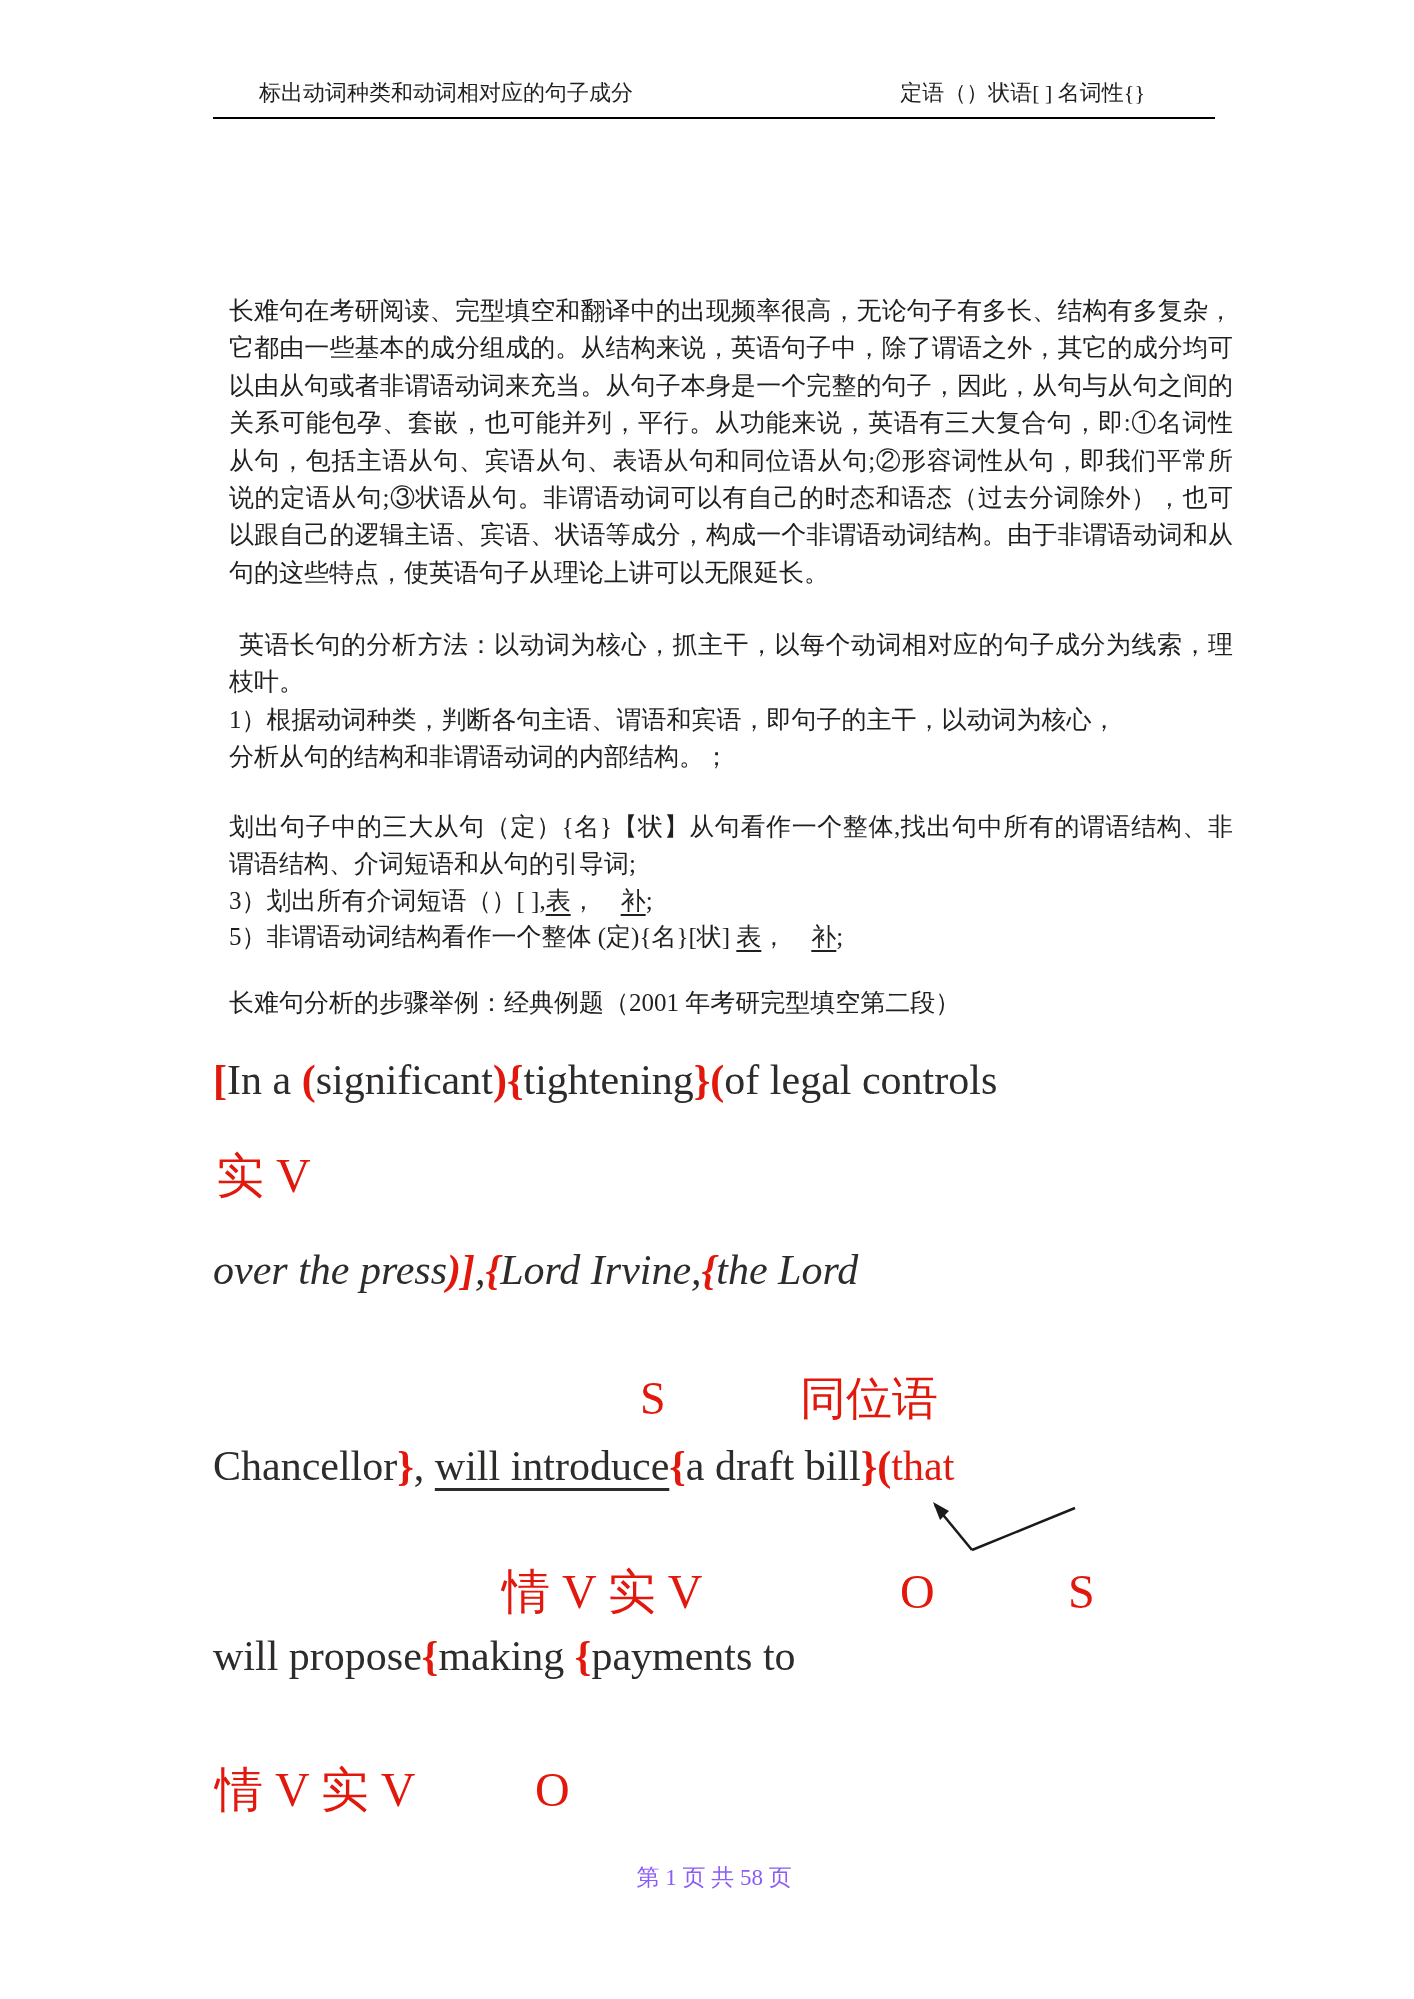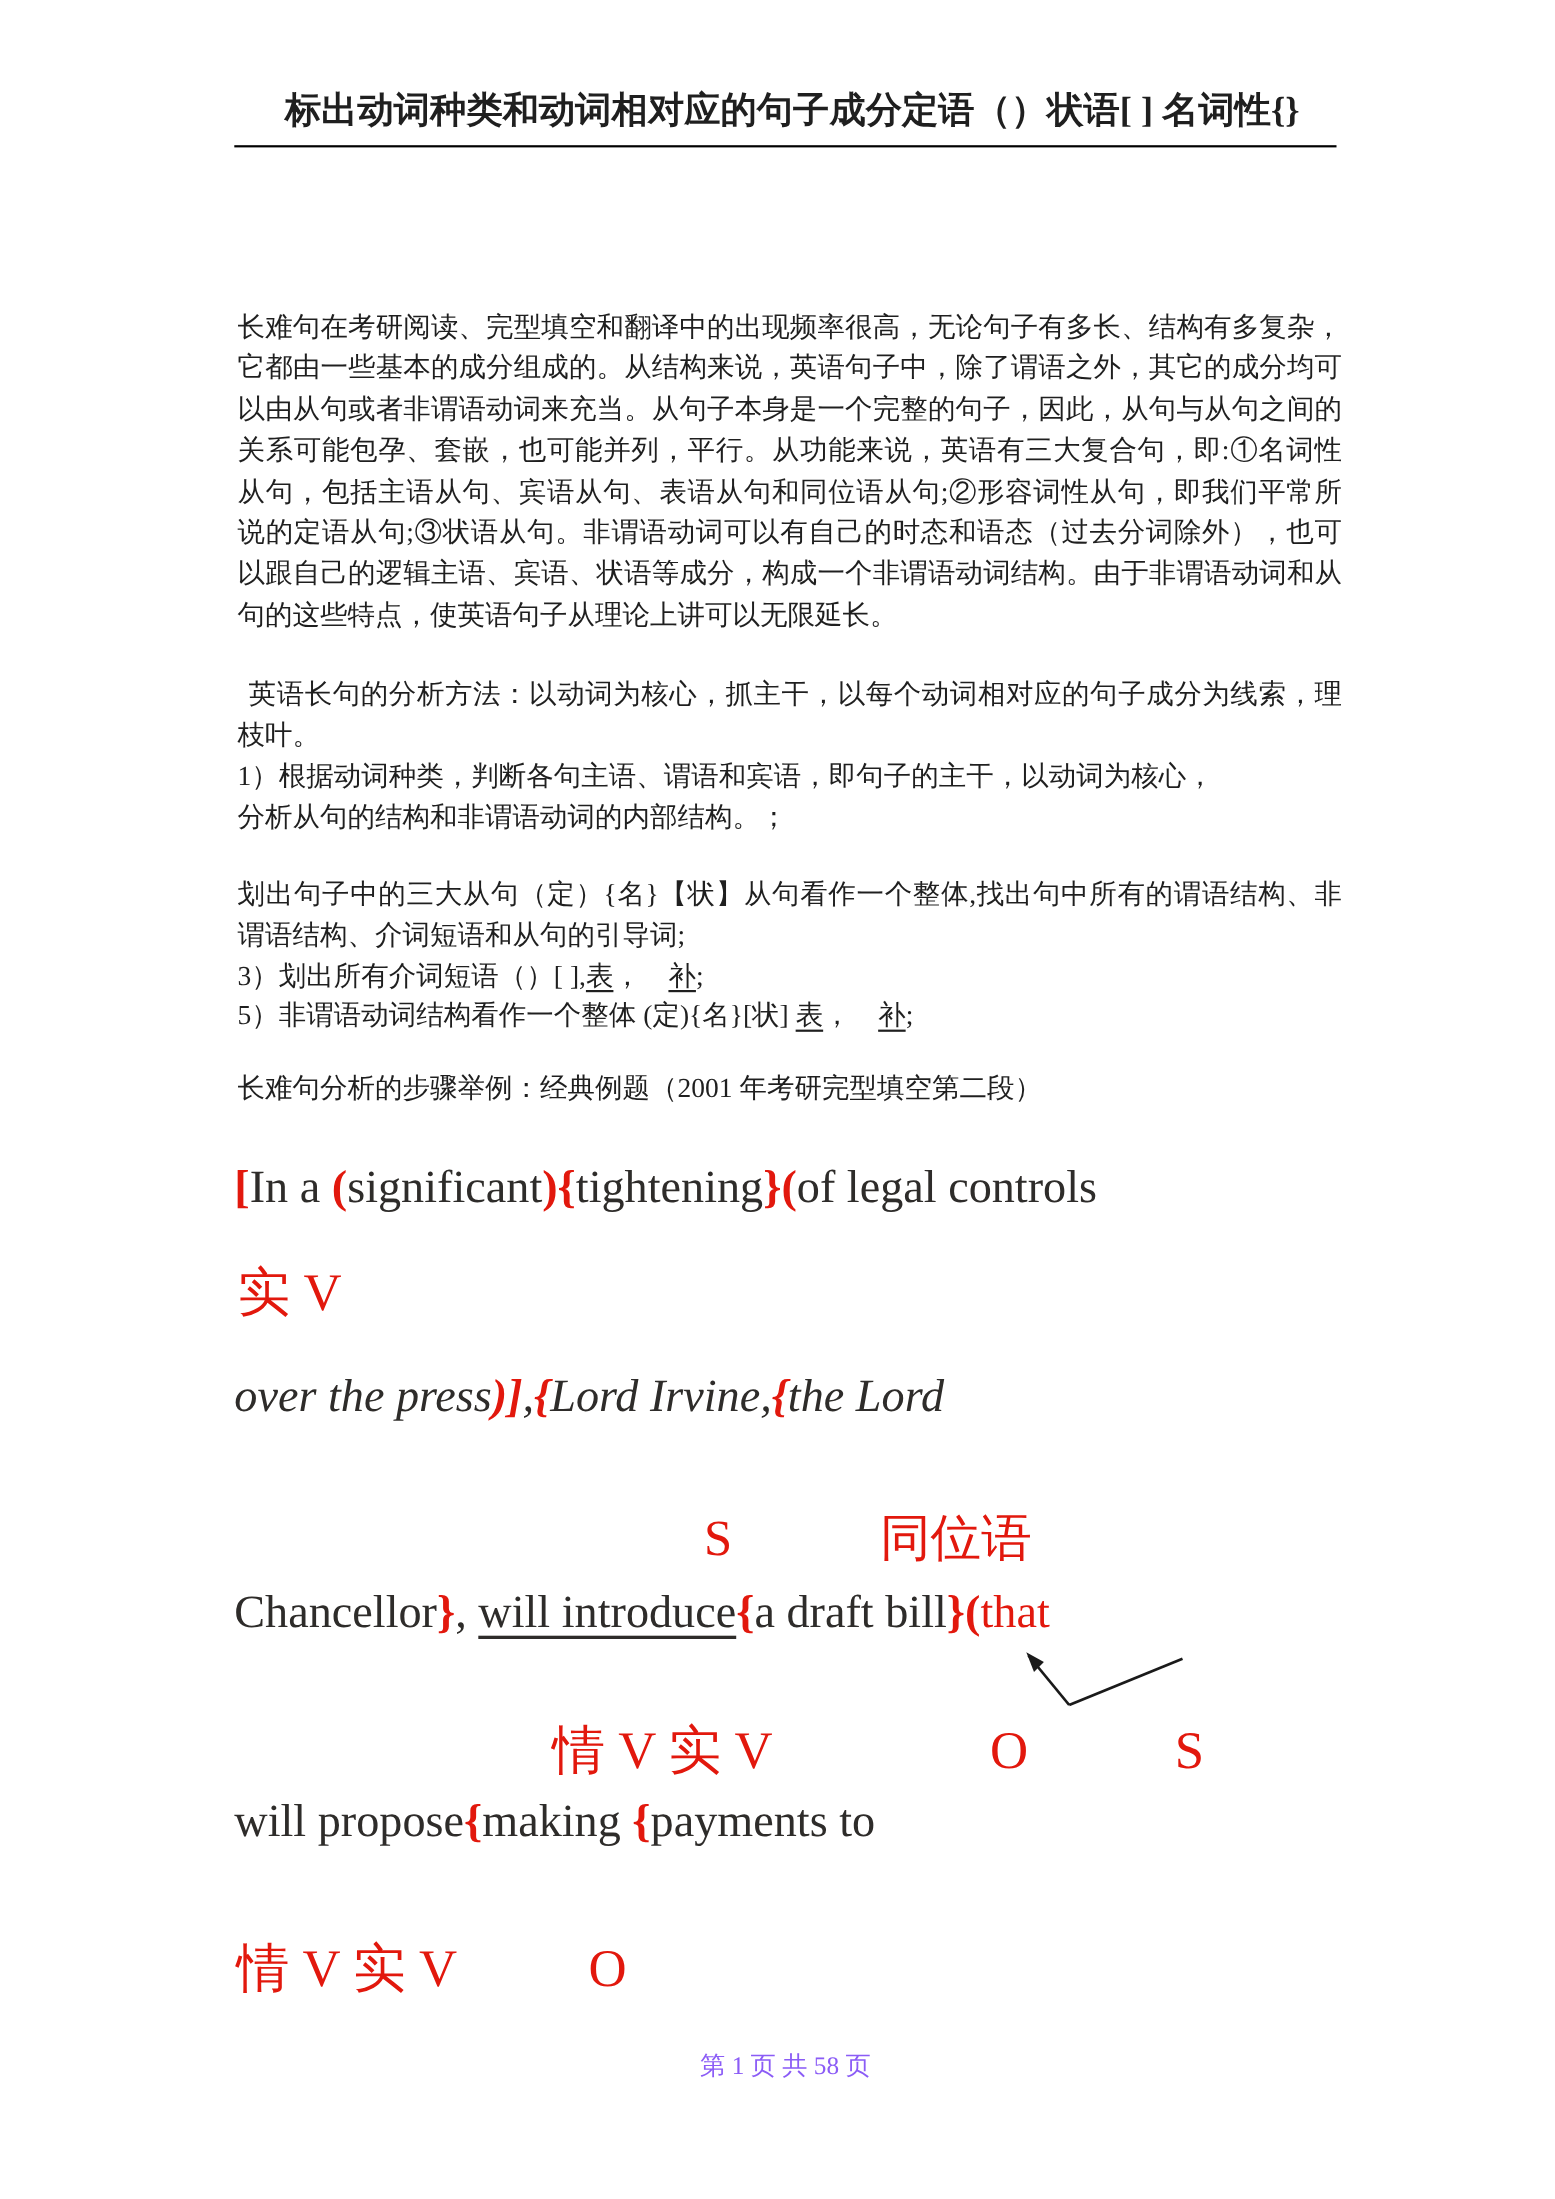--- a/index.html
+++ b/index.html
@@ -4,28 +4,28 @@
 <style>
   html,body{margin:0;padding:0;background:#ffffff;}
   .page{
     position:relative;width:1414px;height:1999px;background:#ffffff;overflow:hidden;
     font-family:"Liberation Serif","DejaVu Serif",serif;color:#1f1f1f;
   }
   .hdr{
     position:absolute;left:213px;top:78px;width:1002px;box-sizing:border-box;
     display:flex;justify-content:space-between;align-items:flex-end;
     padding:0 70px 9px 46px;border-bottom:2px solid #000;
-    font-size:33px;font-weight:bold;white-space:nowrap;
+    font-size:22px;font-weight:normal;white-space:nowrap;
   }
   .title{
     position:absolute;left:213px;top:176px;width:1002px;margin:0;
     text-align:center;font-size:31px;font-weight:bold;letter-spacing:1px;
   }
   .para{
-    position:absolute;left:213px;width:1004px;margin:3px;
+    position:absolute;left:213px;width:1004px;margin:16px;
     font-size:25px;line-height:37.4px;text-align:justify;
   }
   .para1{top:276px;}
   .method{top:610px;text-indent:10px;}
   .step1{top:685px;text-align:left;}
   .step2{top:792px;}
   .step3{top:866px;text-align:left;}
   .step4{top:902px;text-align:left;}
   .exintro{top:968px;text-align:left;}
   .para .ul{text-decoration:underline;text-underline-offset:5px;text-decoration-thickness:2px;}

